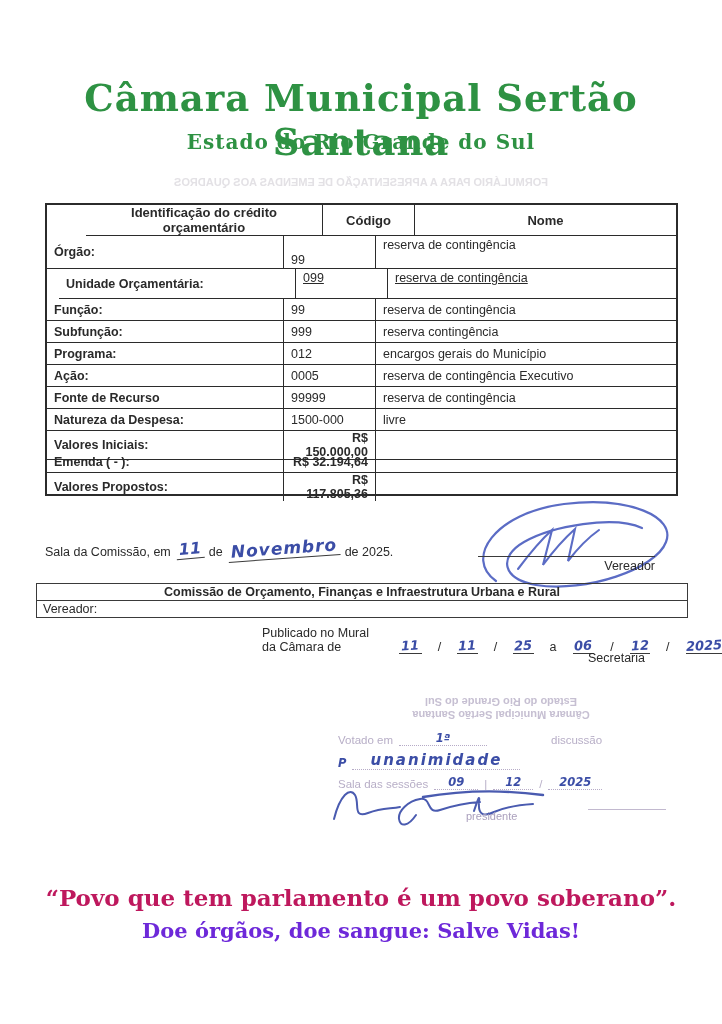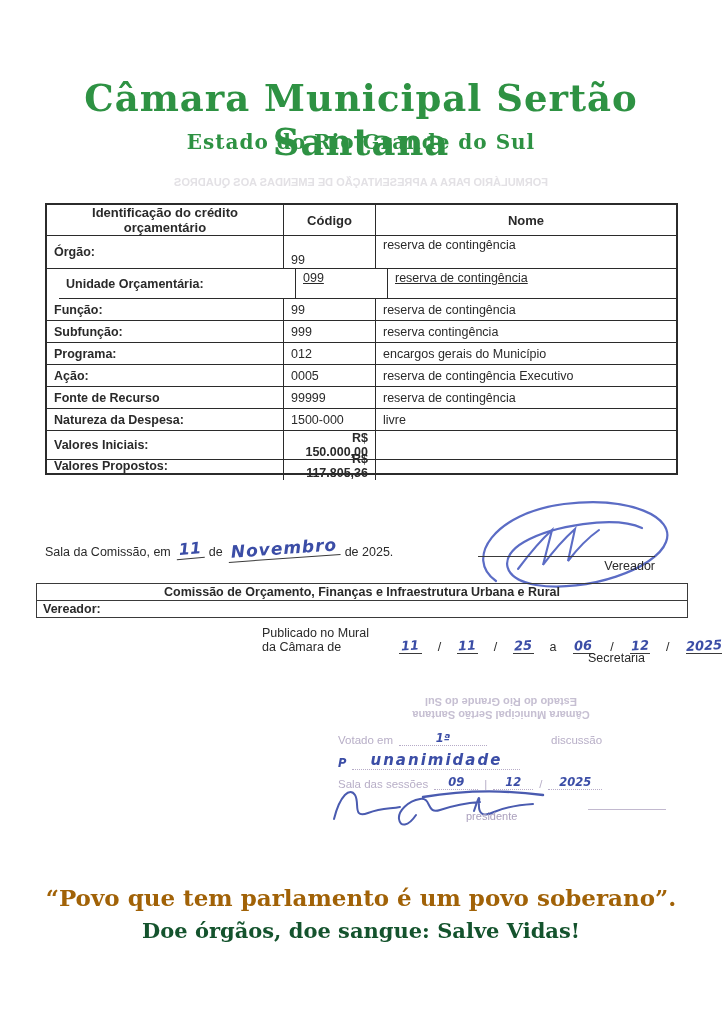--- a/index.html
+++ b/index.html
@@ -19,21 +19,21 @@
   
   .btable{position:absolute;left:45px;top:203px;width:629px;border:2px solid #2b2b2b;
           font-size:12.5px;background:transparent;}
   .ttitle{height:27px;display:flex;align-items:center;justify-content:center;
           font-weight:bold;font-size:13.5px;border-bottom:2px solid #2b2b2b;}
   .trow{display:grid;grid-template-columns:237px 92px 1fr;}
   .trow > div{border-right:1.5px solid #2b2b2b;border-bottom:1.5px solid #2b2b2b;
               display:flex;align-items:center;padding:0 7px;}
   .trow > div:last-child{border-right:none;}
   .trow.last > div{border-bottom:none;}
-  .thead{height:31px;font-weight:bold;font-size:13px;}
+  .thead{height:31px;font-weight:bold;font-size:13px;margin-left:39px;}
   .thead > div{justify-content:center;text-align:center;}
   .lbl{font-weight:bold;text-align:center;}
   .h0{height:33px;}
   .h0 .code{align-items:flex-end;padding-bottom:1px;}
   .h0 .name{align-items:flex-start;padding-top:2px;}
   .h1{height:30px;padding-left:12px;}
   .h1 .code,.h1 .name{align-items:flex-start;padding-top:2px;text-decoration:underline;}
   .hs{height:22px;}
   .hm{height:21px;}
   .money{justify-content:flex-end !important;text-align:right;font-weight:bold;}
@@ -47,21 +47,21 @@
   .hw-month{width:112px;font-size:17px;transform:rotate(-4deg);font-weight:bold;letter-spacing:1px;}
 
   .sig-line{position:absolute;left:478px;top:556px;width:177px;border-top:1.6px solid #3a3a3a;}
   .sig-label{position:absolute;left:560px;top:559px;width:95px;text-align:right;font-size:12.5px;}
   .sig-svg{position:absolute;left:468px;top:497px;}
 
   
   .cbox{position:absolute;left:36px;top:583px;width:650px;border:1.4px solid #3a3a3a;font-size:12.5px;}
   .cbox .cb-title{height:16px;display:flex;align-items:center;justify-content:center;
                   font-weight:bold;border-bottom:1.2px solid #3a3a3a;}
-  .cbox .cb-row{height:16px;display:flex;align-items:center;padding-left:6px;font-weight:bold;}
+  .cbox .cb-row{height:16px;display:flex;align-items:center;padding-left:6px;}
 
   
   .pub-line{position:absolute;left:262px;top:626px;font-size:12.5px;display:flex;
             align-items:flex-end;gap:16px;}
   .pub-line .blank{font-size:13px;}
   .hw-num{font-size:13px;font-weight:bold;transform:rotate(-3deg);display:inline-block;}
   .hw-flourish{font-size:17px;font-weight:bold;transform:rotate(-8deg);display:inline-block;}
   .secretaria{position:absolute;left:588px;top:651px;font-size:12.5px;}
 
   
@@ -77,23 +77,23 @@
   .st-faint{color:#aba0bd;opacity:.85;}
   .st-blank{display:inline-block;border-bottom:1px dotted #b6abc7;text-align:center;}
   .hw-st{color:#3b4da6;font-style:italic;font-family:"DejaVu Sans",sans-serif;font-weight:bold;}
   .hw-unani{font-size:15px;letter-spacing:2px;transform:rotate(-2deg);}
   .presidente{position:absolute;left:128px;top:117px;color:#aba0bd;font-size:11px;}
   .st-sig{position:absolute;left:-10px;top:88px;}
   .st-underline{position:absolute;left:250px;top:116px;width:78px;border-top:1px solid #c2b9cf;}
 
   
   .foot1{position:absolute;top:884px;left:0;width:722px;text-align:center;
-         font-family:"DejaVu Serif",serif;font-weight:bold;font-size:23px;color:#a16207;}
+         font-family:"DejaVu Serif",serif;font-weight:bold;font-size:23px;color:#be185d;}
   .foot2{position:absolute;top:918px;left:0;width:722px;text-align:center;
-         font-family:"DejaVu Serif",serif;font-weight:bold;font-size:21px;color:#14532d;}
+         font-family:"DejaVu Serif",serif;font-weight:bold;font-size:21px;color:#6d28d9;}
 </style>
 </head>
 <body>
 
 <div class="page">
 
   <div class="hdr-title">Câmara Municipal Sertão Santana</div>
   <div class="hdr-sub">Estado do Rio Grande do Sul</div>
   <div class="ghost-line">FORMULÁRIO PARA A APRESENTAÇÃO DE EMENDAS AOS QUADROS</div>
 
@@ -141,20 +141,25 @@
       <div>reserva de contingência</div>
     </div>
     <div class="trow hs">
       <div class="lbl">Natureza da Despesa:</div>
       <div>1500-000</div>
       <div>livre</div>
     </div>
     <div class="trow hm">
       <div class="lbl">Valores Iniciais:</div>
       <div class="money">R$ 150.000,00</div>
+      <div></div>
+    </div>
+    <div class="trow hm">
+      <div class="lbl">Emenda ( - ):</div>
+      <div class="money">R$ 32.194,64</div>
       <div></div>
     </div>
     <div class="trow hm last">
       <div class="lbl">Valores Propostos:</div>
       <div class="money">R$ 117.805,36</div>
       <div></div>
     </div>
   </div>
 
   <div class="sala-line">

